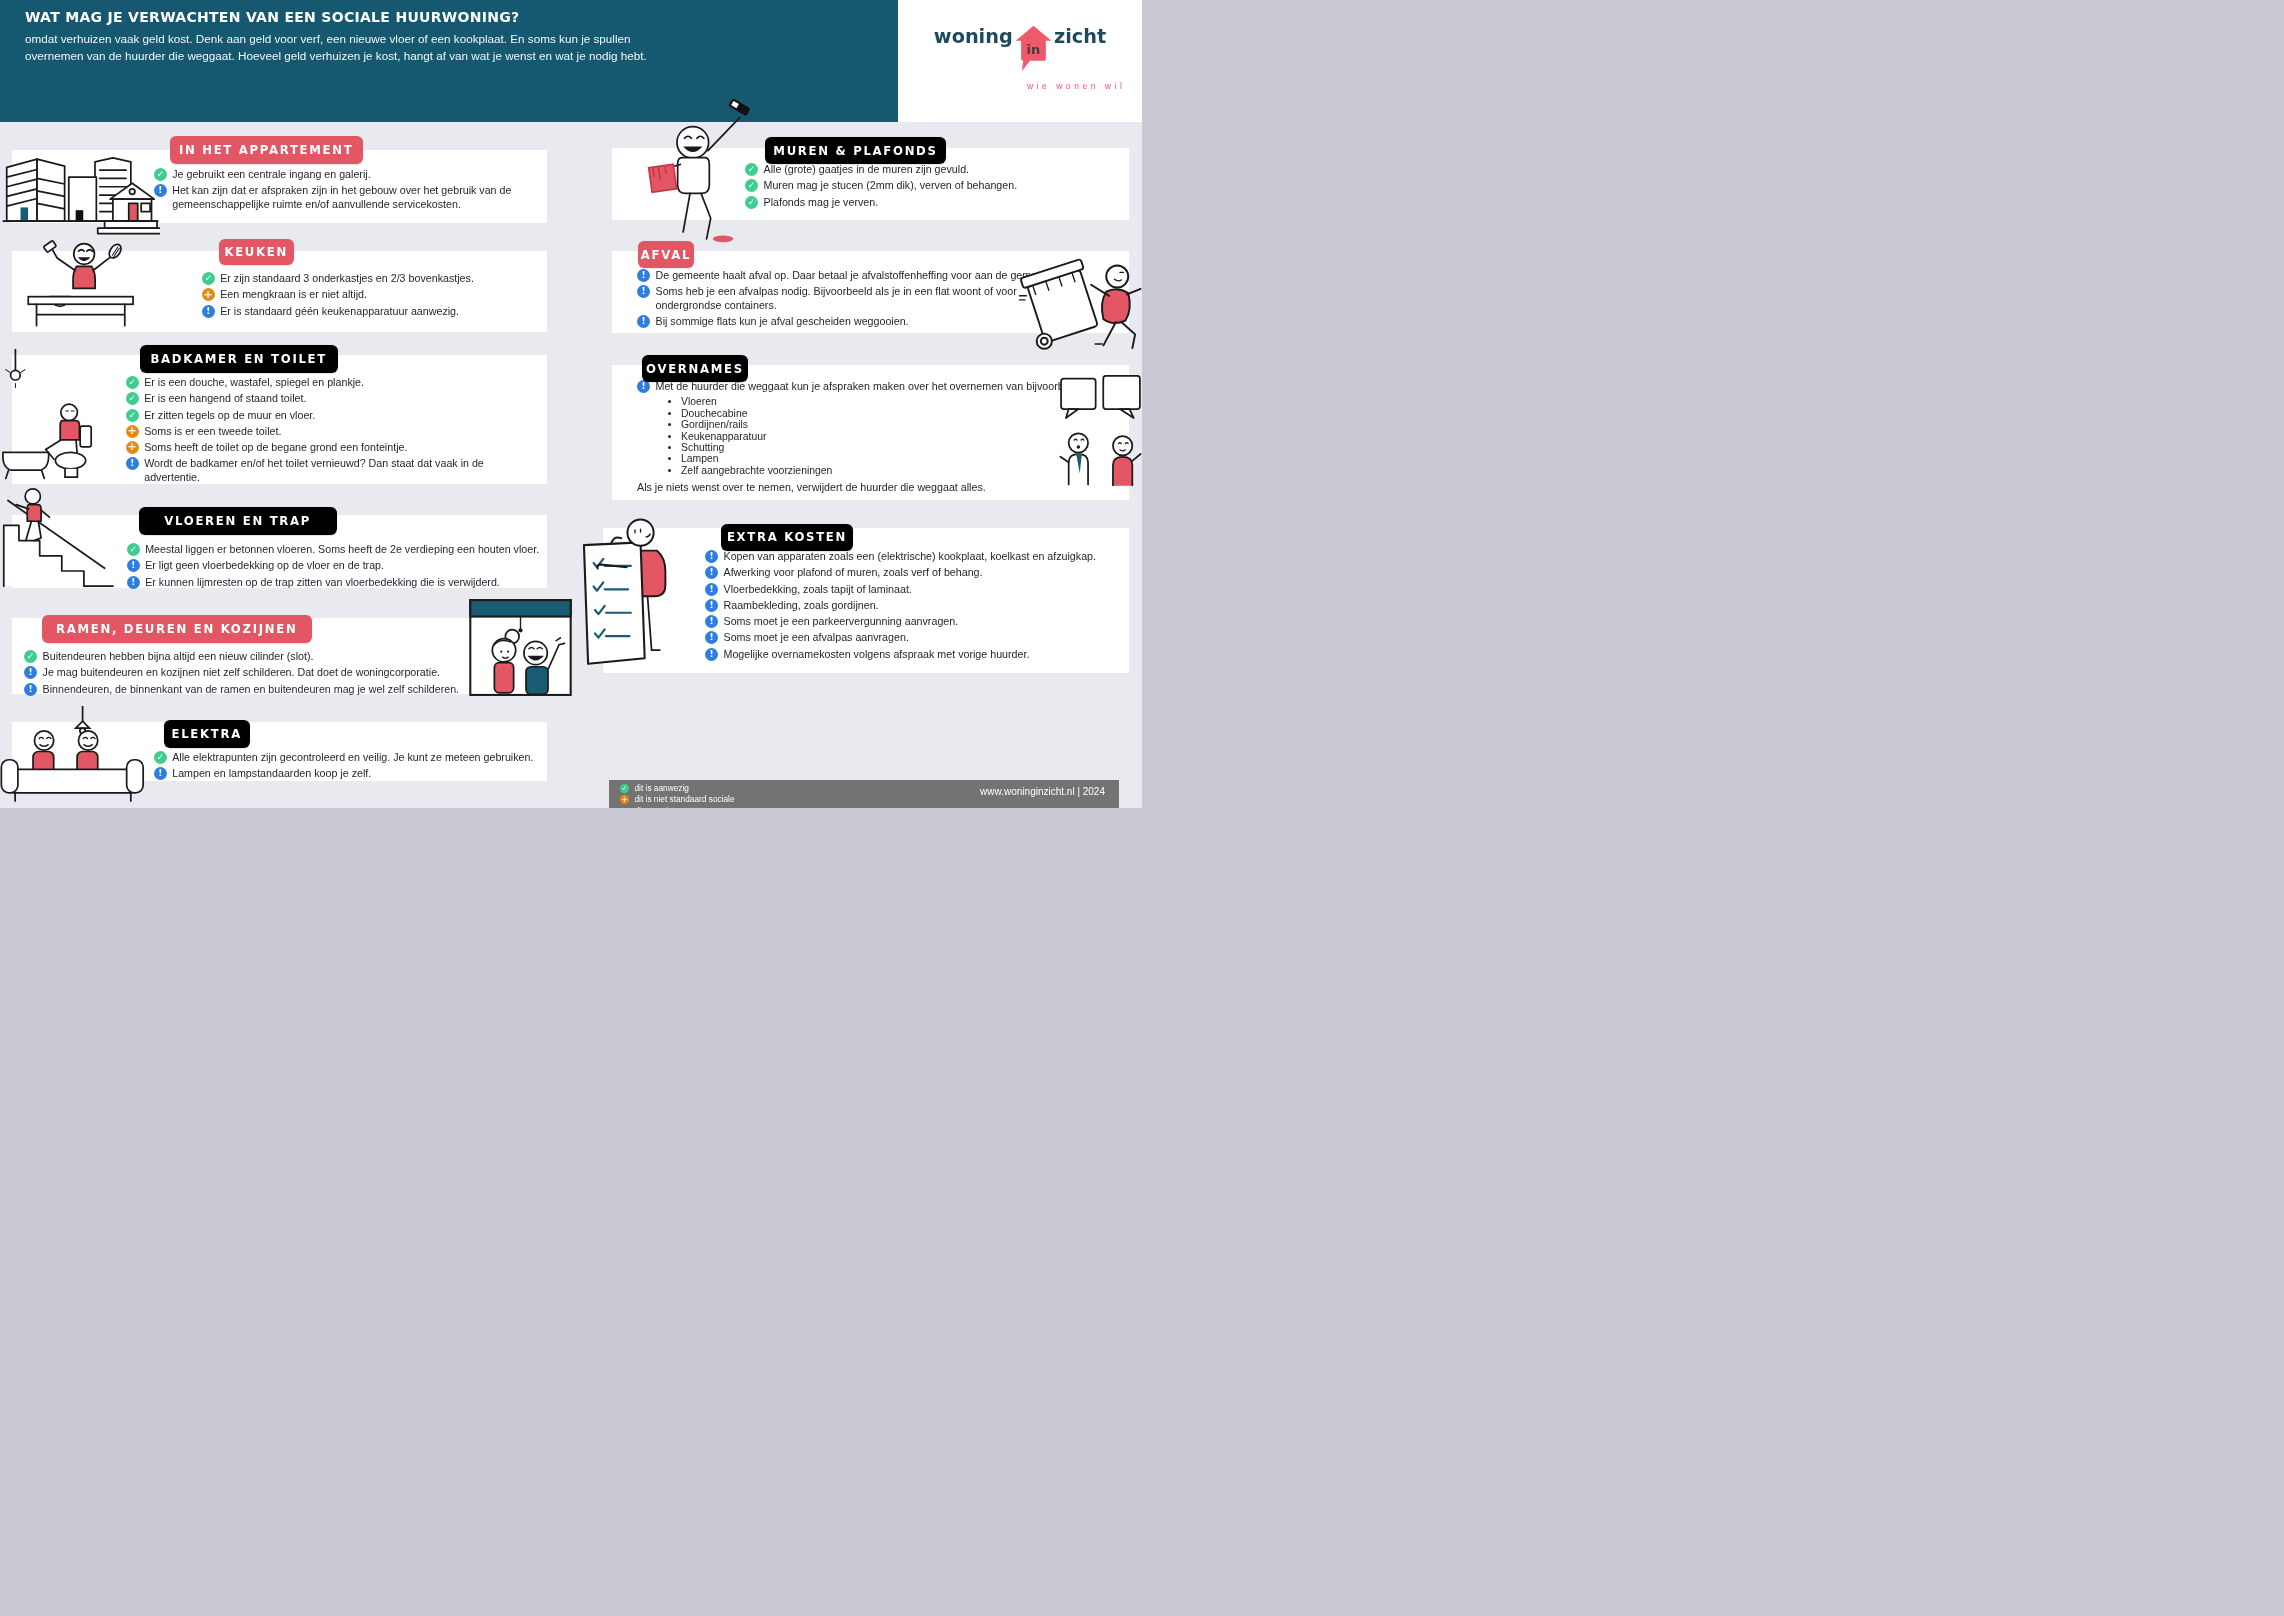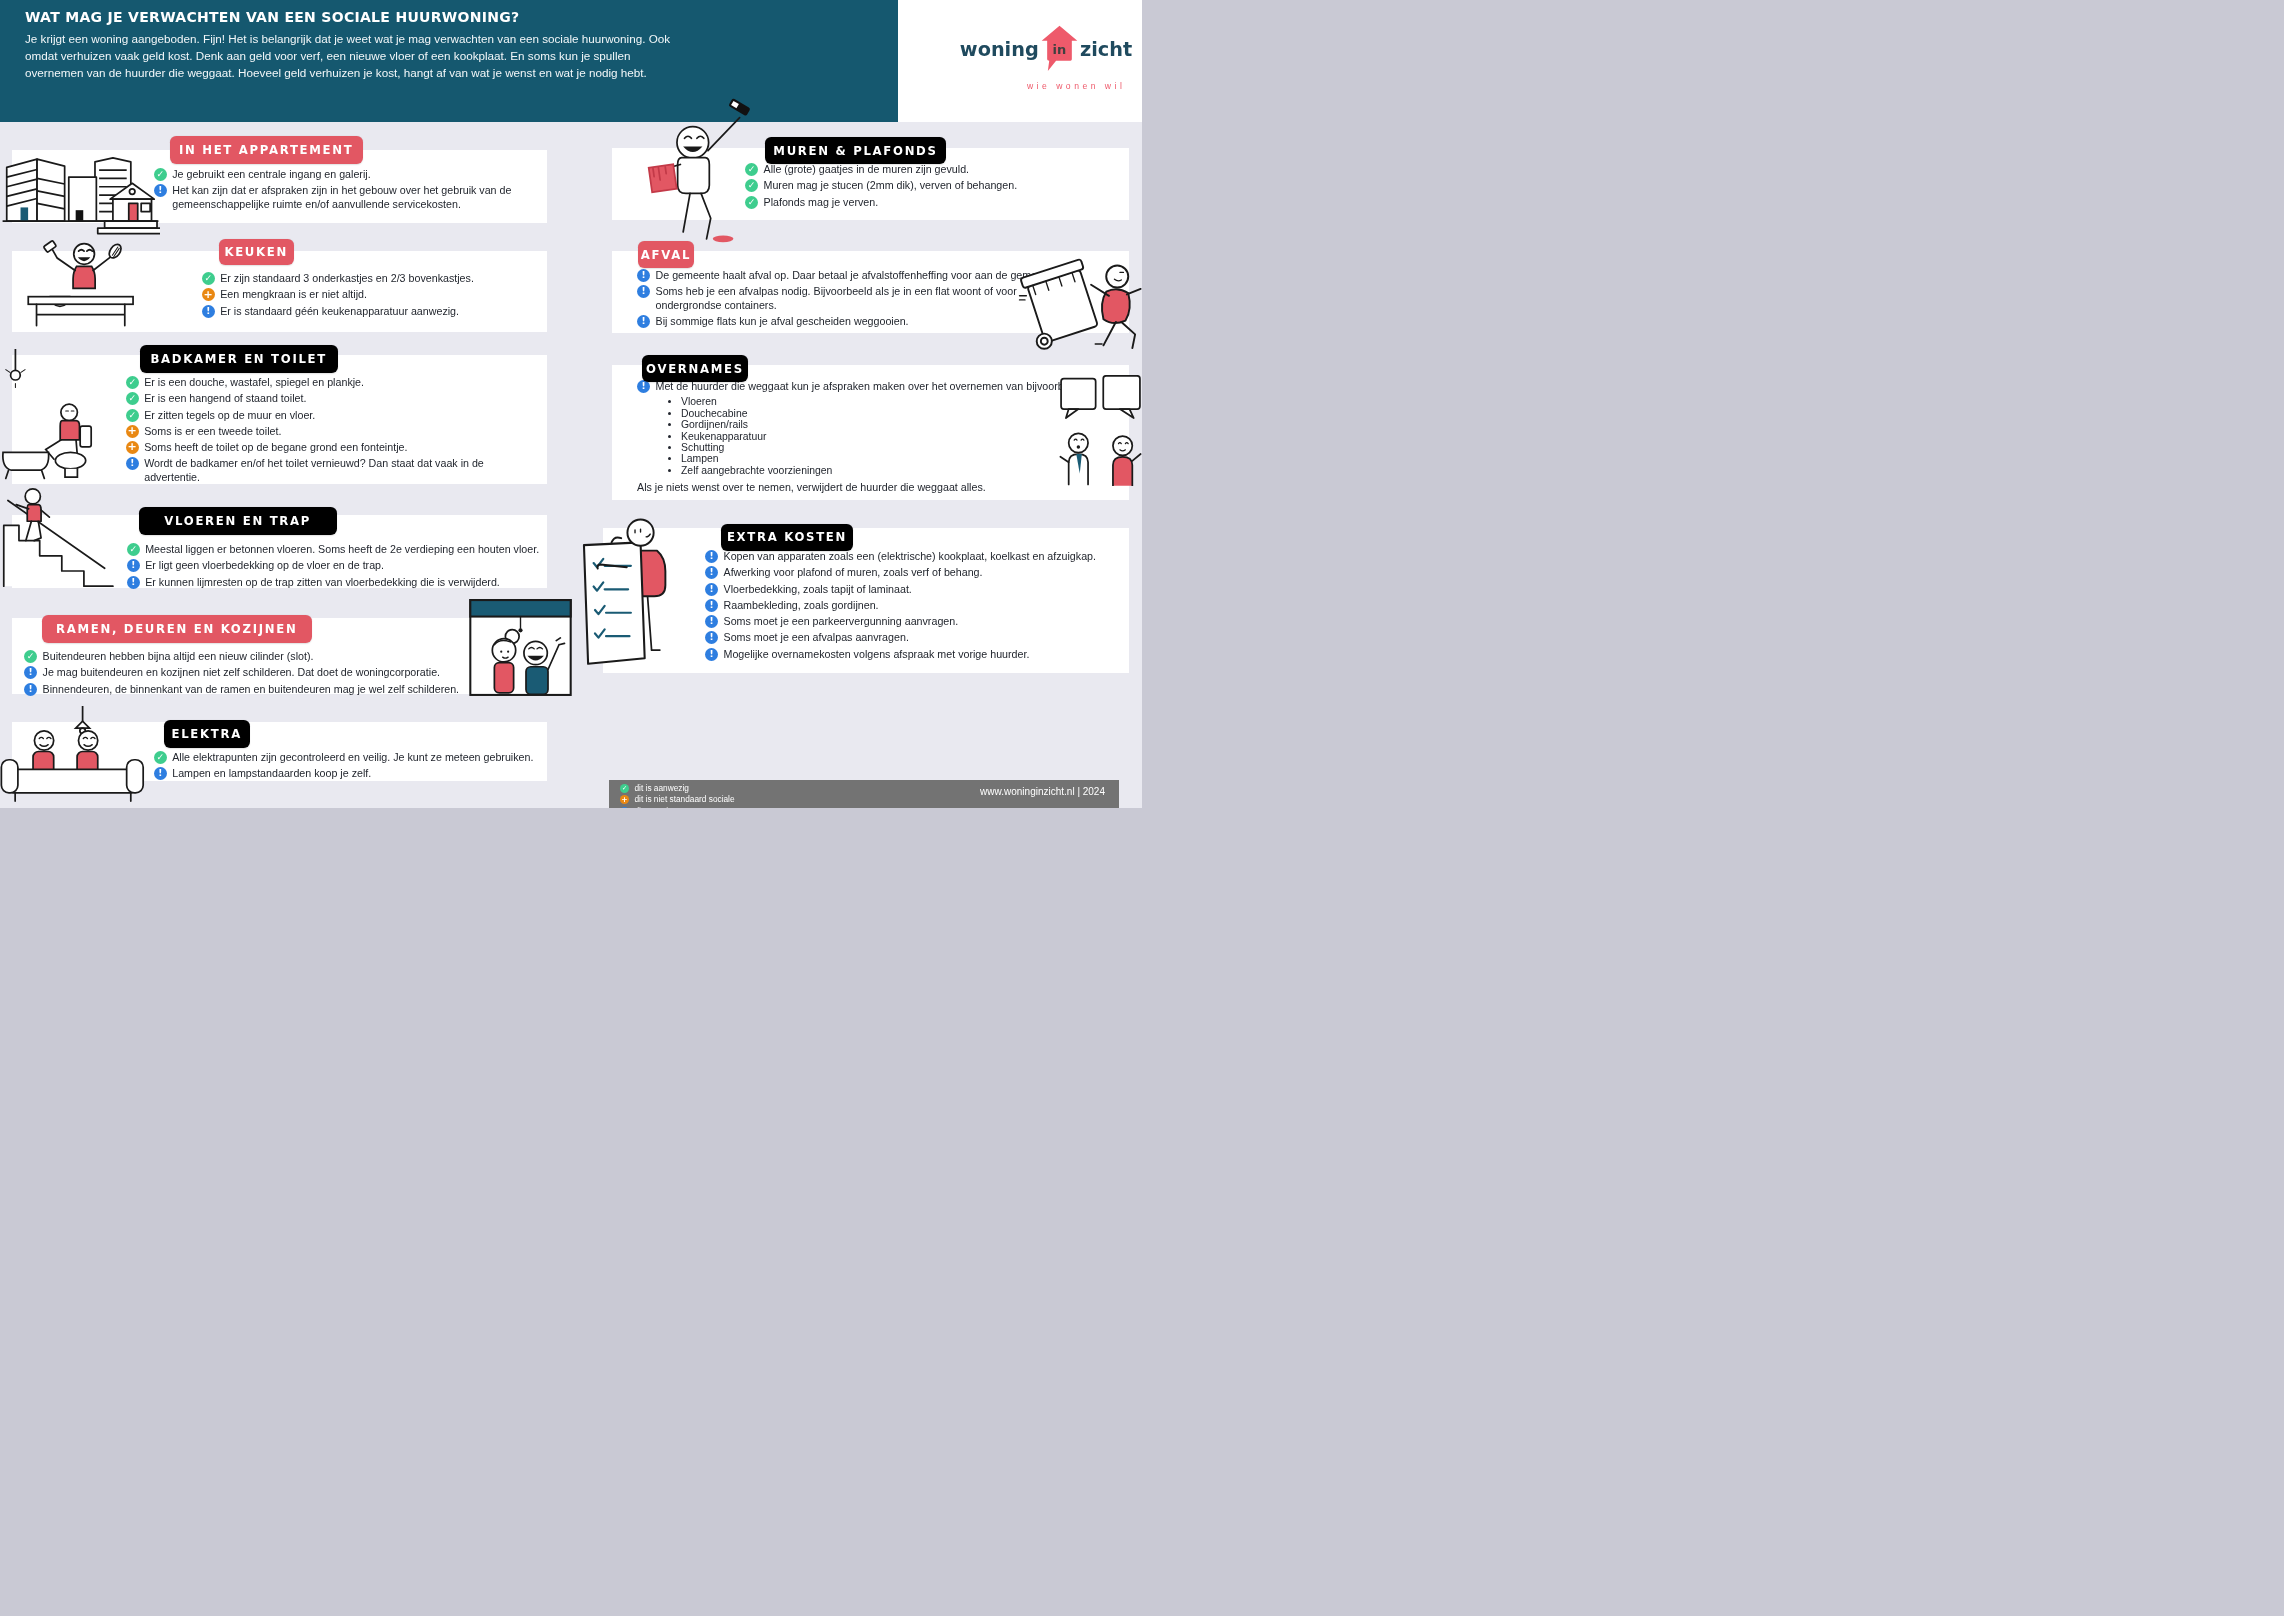--- a/index.html
+++ b/index.html
@@ -4,22 +4,22 @@
 <style>
   html,body{margin:0;padding:0;background:#c9c9d4;}
   .page{position:relative;width:1142px;height:808px;overflow:hidden;background:#e9e9f0;
         font-family:"Liberation Sans",sans-serif;}
   
   .hdr{position:absolute;left:0;top:0;width:898px;height:122px;background:#15586F;color:#fff;z-index:1;}
   .hdr h1{margin:9px 0 0 25px;font-size:14px;letter-spacing:0.3px;font-weight:700;
           font-family:"DejaVu Sans",sans-serif;}
   .hbody{margin:4.8px 0 0 25px;font-size:11.7px;line-height:17px;color:#f2f7f9;}
   .logo-panel{position:absolute;left:898px;top:0;width:244px;height:122px;background:#ffffff;z-index:1;}
-  .logo-row{position:absolute;left:0;top:25px;width:100%;display:flex;align-items:center;justify-content:center;
-            font-family:"DejaVu Sans",sans-serif;font-weight:700;color:#1F4A5E;font-size:19.3px;padding-left:26px;}
+  .logo-row{position:absolute;left:0;top:25px;width:100%;display:flex;justify-content:center;
+            font-family:"DejaVu Sans",sans-serif;font-weight:700;color:#1F4A5E;font-size:19.3px;}
   .lhouse{position:relative;width:37px;height:48px;margin:0 2.1px;}
   .lhouse svg{position:absolute;left:0;top:0;}
   .lin{position:absolute;left:0;top:17.3px;width:100%;text-align:center;color:#404040;font-size:13px;}
   .tagline{position:absolute;right:16.6px;top:81px;color:#EE5A6B;font-size:8.6px;letter-spacing:3.5px;}
   
   .card{position:absolute;background:#fff;z-index:1;}
   .badge{position:absolute;display:flex;align-items:center;justify-content:center;border-radius:6.2px;
          color:#fff;font-weight:700;font-family:"DejaVu Sans",sans-serif;font-size:11.7px;
          letter-spacing:1.7px;white-space:nowrap;z-index:4;box-shadow:0 0.7px 1.4px rgba(0,0,0,.12);}
   .badge.red{background:#E25763;}
@@ -47,21 +47,20 @@
   .disclaimer{position:absolute;right:14px;bottom:6.2px;font-size:7.3px;color:#cfe2ea;}
 </style>
 </head>
 <body>
 
 <div class="page">
 
   <header class="hdr">
     <h1>WAT MAG JE VERWACHTEN VAN EEN SOCIALE HUURWONING?</h1>
     <div class="hbody">
-        <div>Je krijgt een woning aangeboden. Fijn! Het is belangrijk dat je weet wat je mag verwachten van een sociale huurwoning. Ook</div>
         <div>omdat verhuizen vaak geld kost. Denk aan geld voor verf, een nieuwe vloer of een kookplaat. En soms kun je spullen</div>
         <div>overnemen van de huurder die weggaat. Hoeveel geld verhuizen je kost, hangt af van wat je wenst en wat je nodig hebt.</div>
       </div>
   </header>
 
   <div class="logo-panel">
     <div class="logo-row">
       <span>woning</span>
       <span class="lhouse">
         <svg width="37" height="48" viewBox="0 0 54 70">

